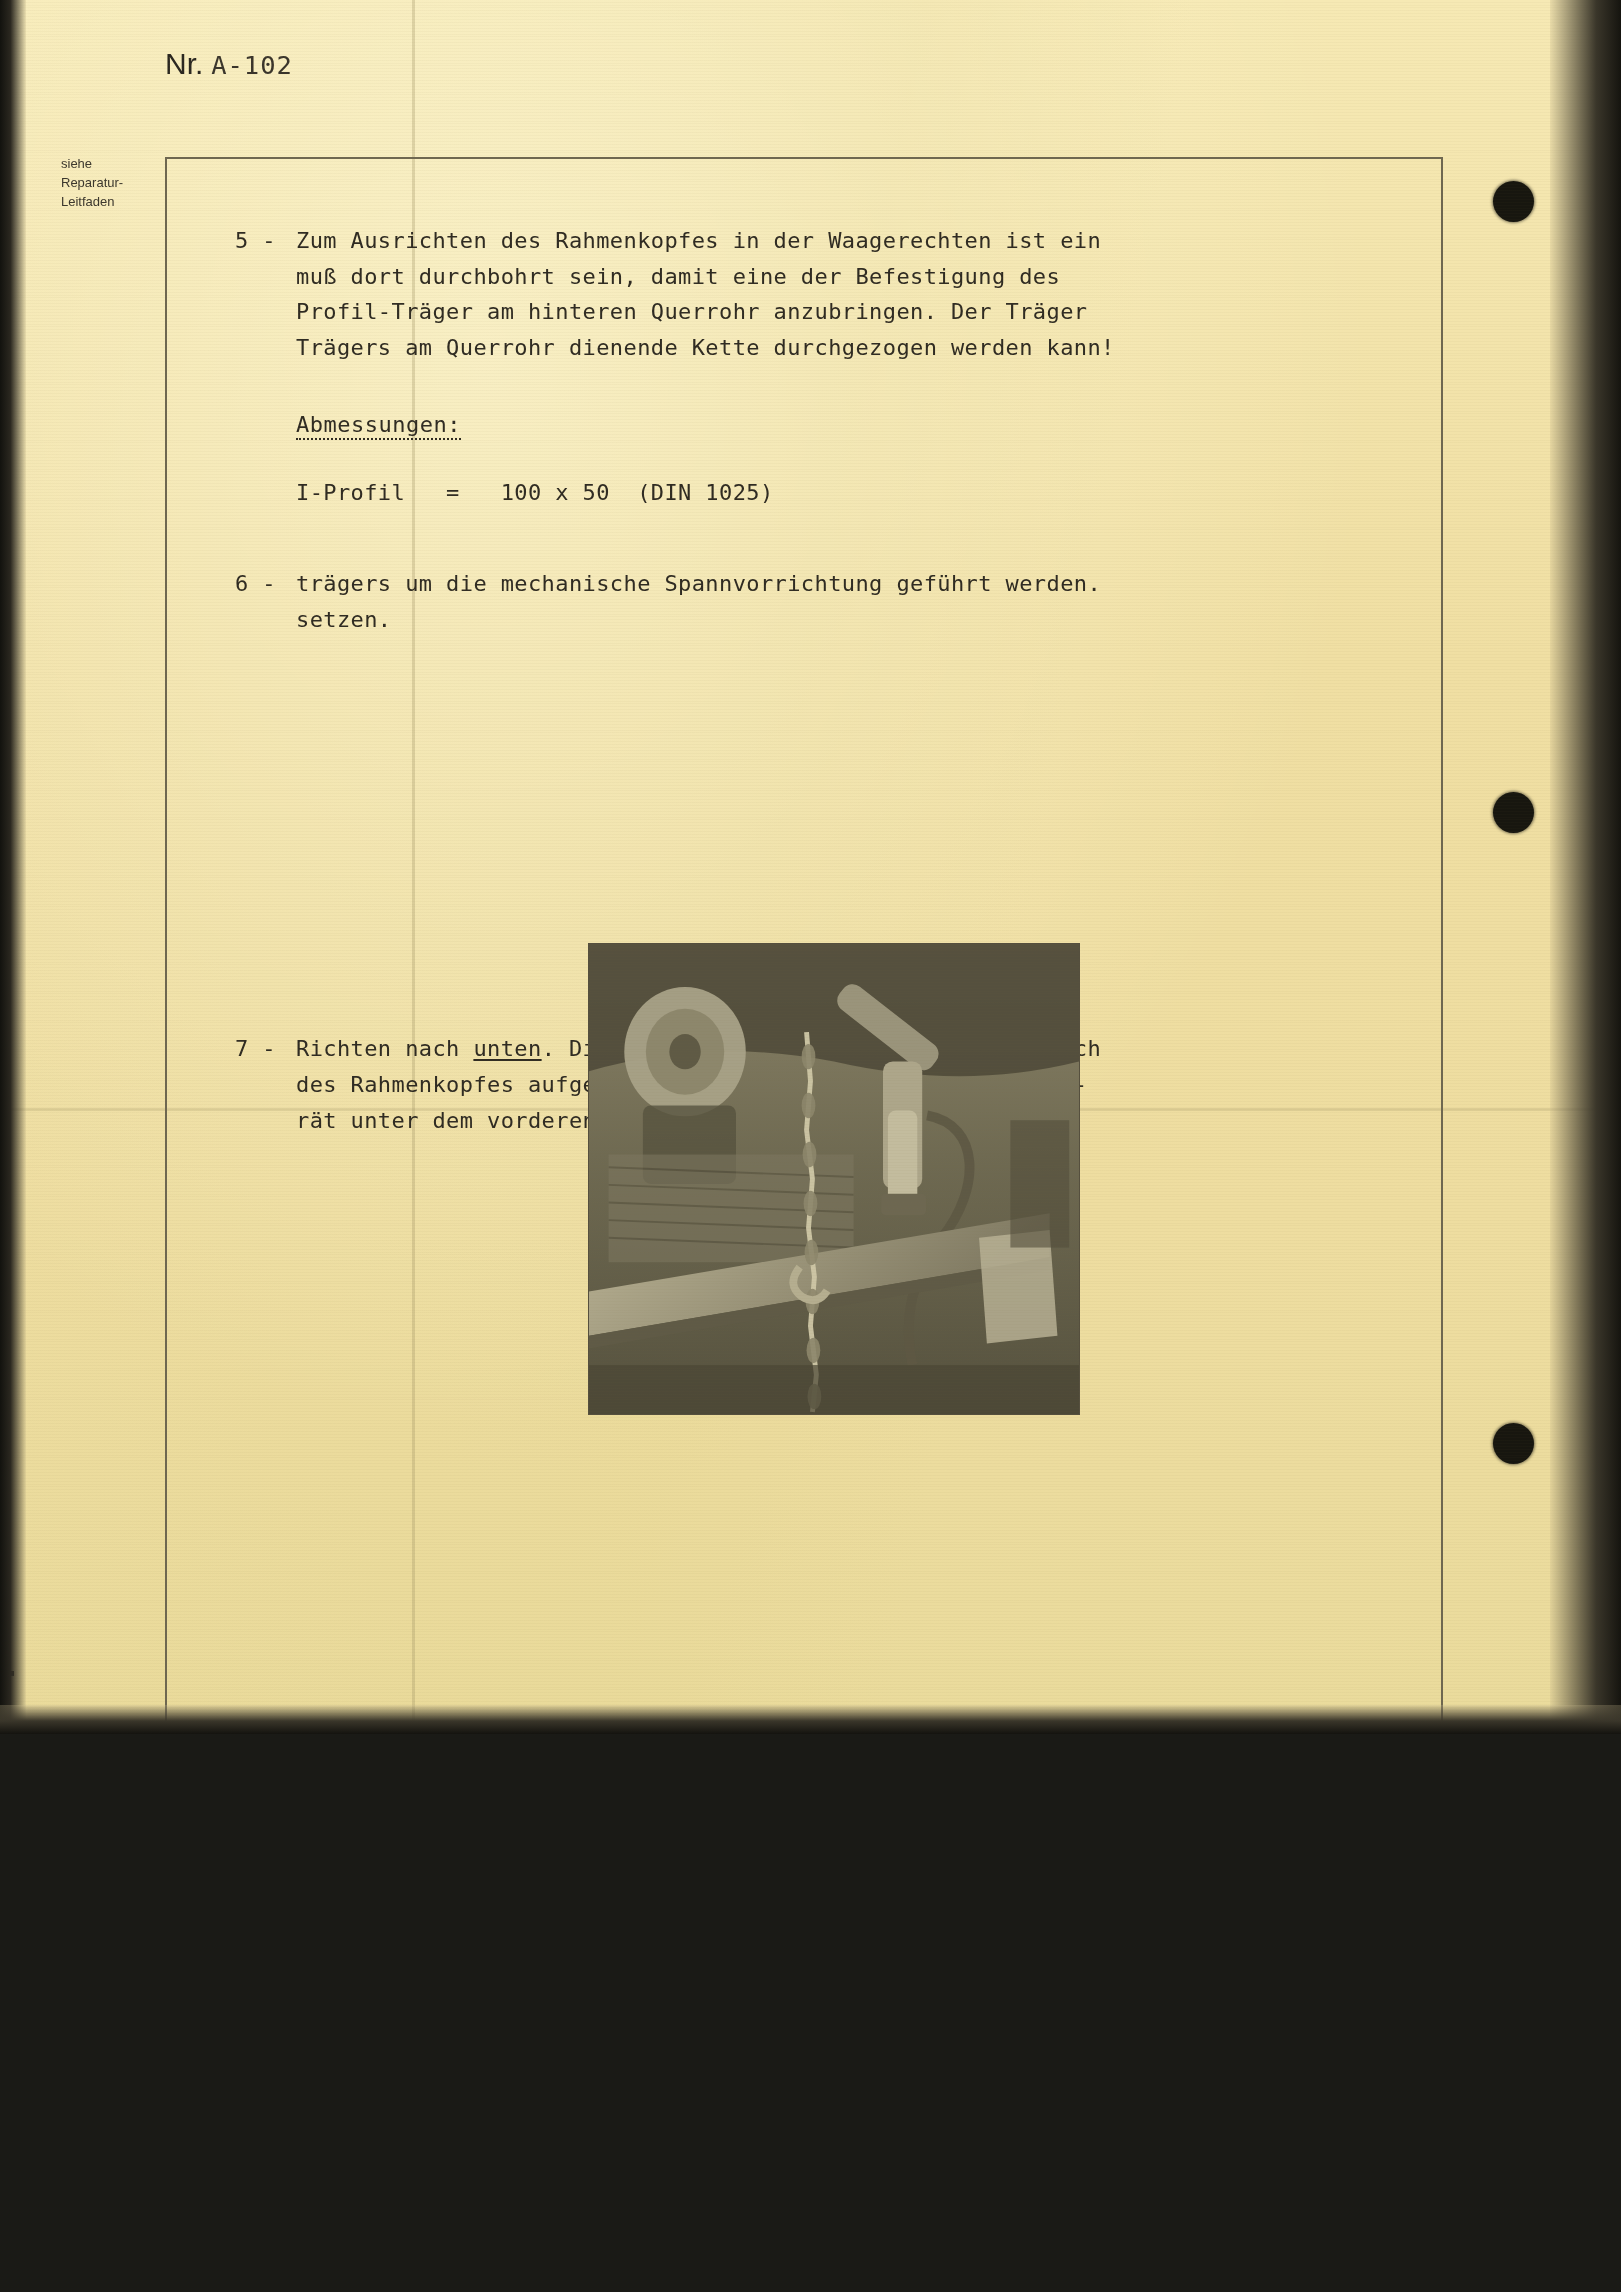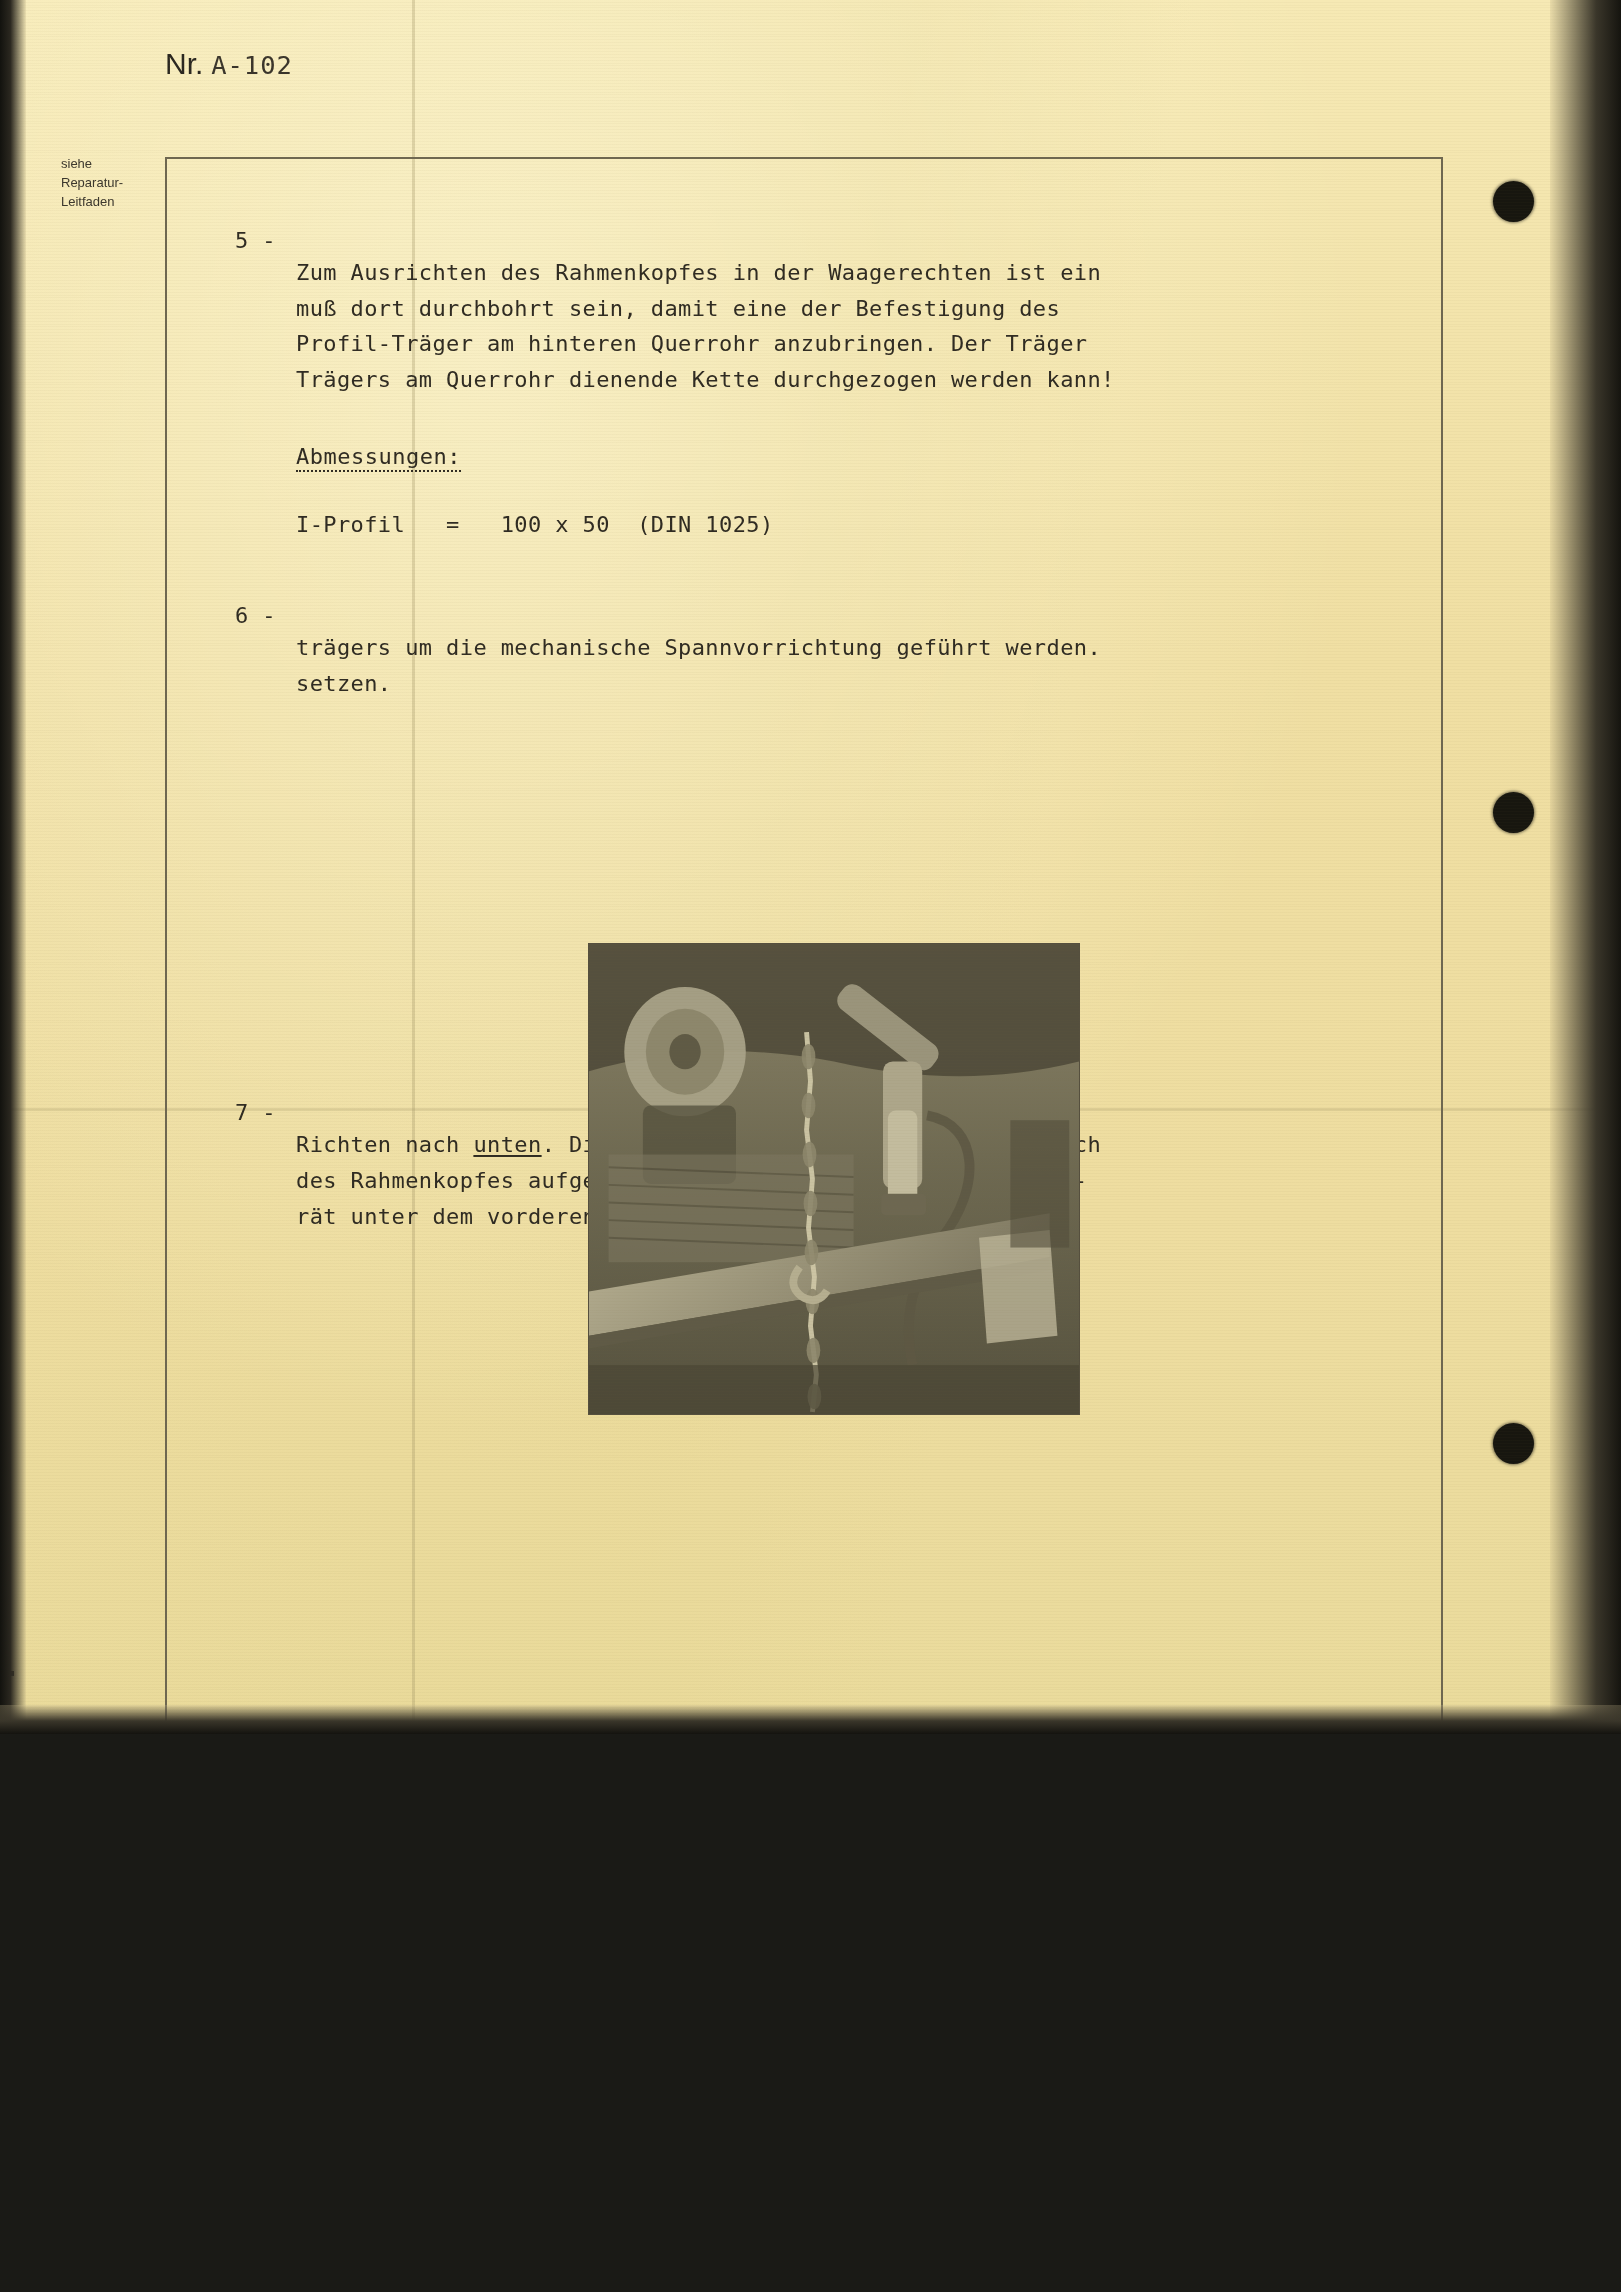--- a/index.html
+++ b/index.html
@@ -140,21 +140,20 @@
     display: flex;
     margin-bottom: 0;
   }
   .item .marker {
     width: 61px;
     flex: 0 0 61px;
     white-space: nowrap;
   }
   .item .body {
     flex: 1 1 auto;
-    margin-top: 32px;
   }
   .item .body p {
     margin: 0;
   }
   .u { text-decoration: underline; text-underline-offset: 2.9px; }
   .dashed-underline {
     border-bottom: 2px dotted #2f2b22;
     padding-bottom: 1px;
   }
 

